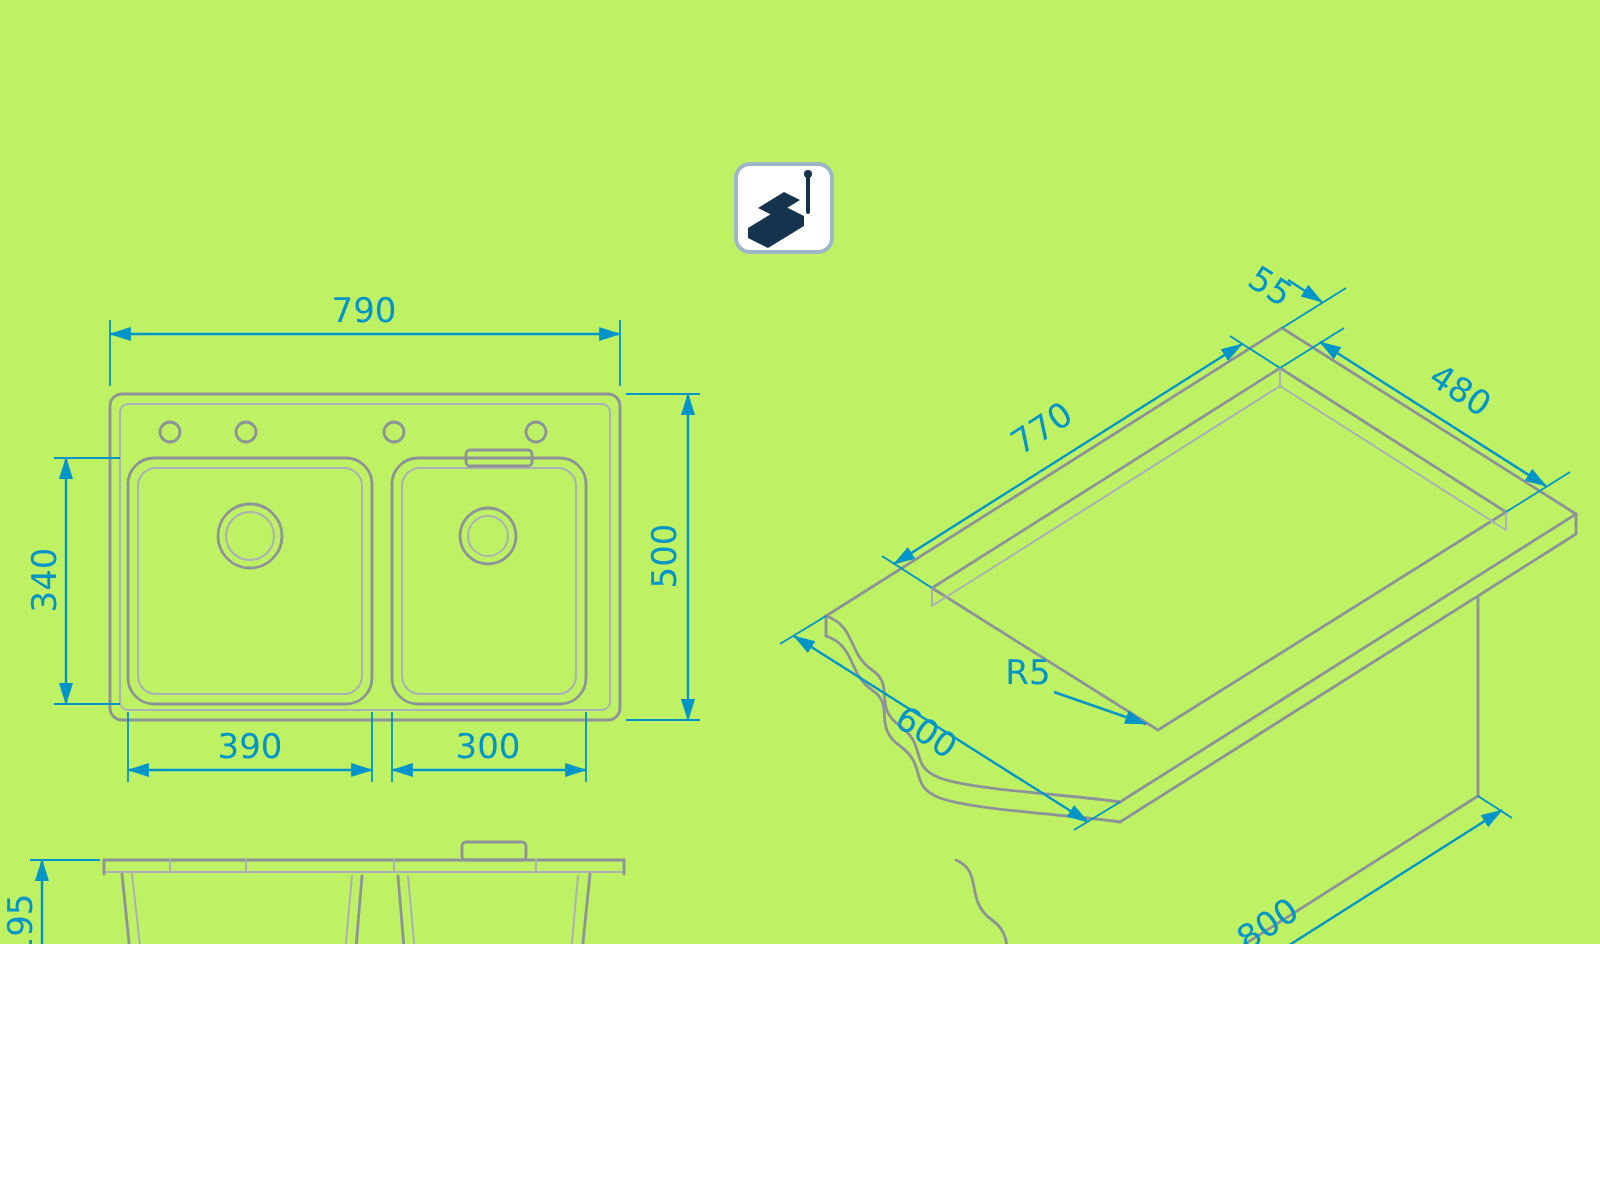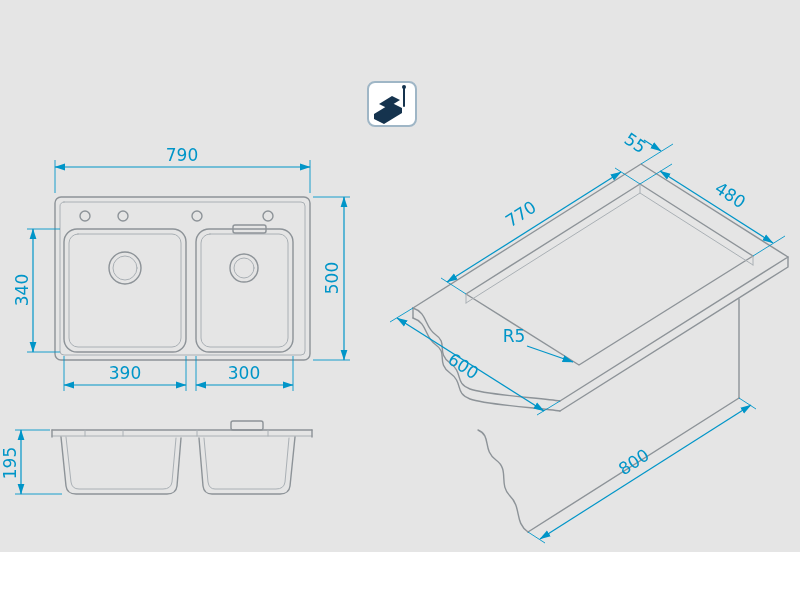--- a/index.html
+++ b/index.html
@@ -1,16 +1,16 @@
 <!DOCTYPE html>
 <html><head>
 <meta charset="utf-8">
 <style>
   html,body{margin:0;padding:0;background:#ffffff;}
-  .canvas{position:relative;width:800px;height:552px;background:#e5e5e5;overflow:hidden;
+  .canvas{position:relative;width:800px;height:472px;background:#bef264;overflow:hidden;
           font-family:"DejaVu Sans","Liberation Sans",sans-serif;text-decoration:underline;}
   svg{position:absolute;left:0;top:0;}
   .draw{stroke:#8d9398;stroke-width:1.4;fill:none;stroke-linejoin:round;stroke-linecap:round;}
   .draw-light{stroke:#aab0b5;stroke-width:1;fill:none;stroke-linejoin:round;stroke-linecap:round;}
   .ext{stroke:#0095c8;stroke-width:0.9;fill:none;}
   .dim{stroke:#0095c8;stroke-width:1.2;fill:none;}
   .dtxt{fill:#0095c8;font-size:17px;font-family:"DejaVu Sans","Liberation Sans",sans-serif;text-anchor:middle;}
   .navy{fill:#15334e;stroke:none;}
   .navyline{stroke:#15334e;stroke-width:2;fill:none;stroke-linecap:round;}
   .iconbox{stroke:#9fb6c6;stroke-width:2;fill:#ffffff;}

